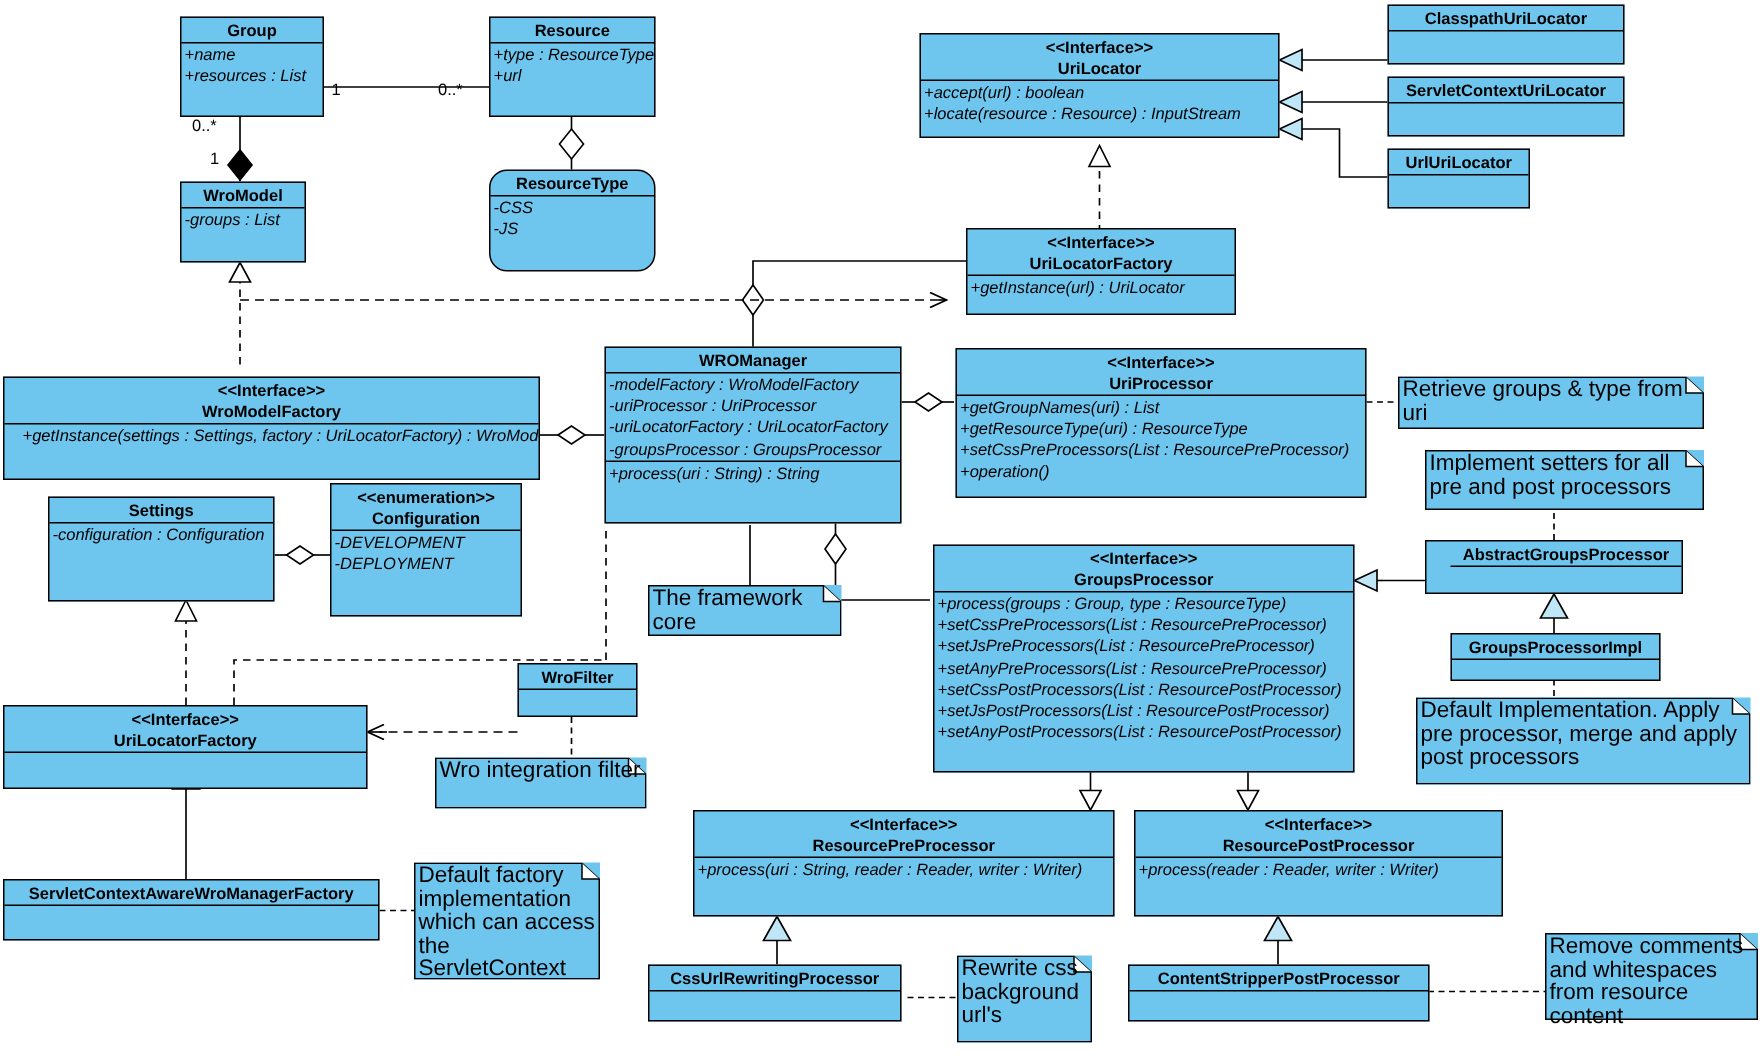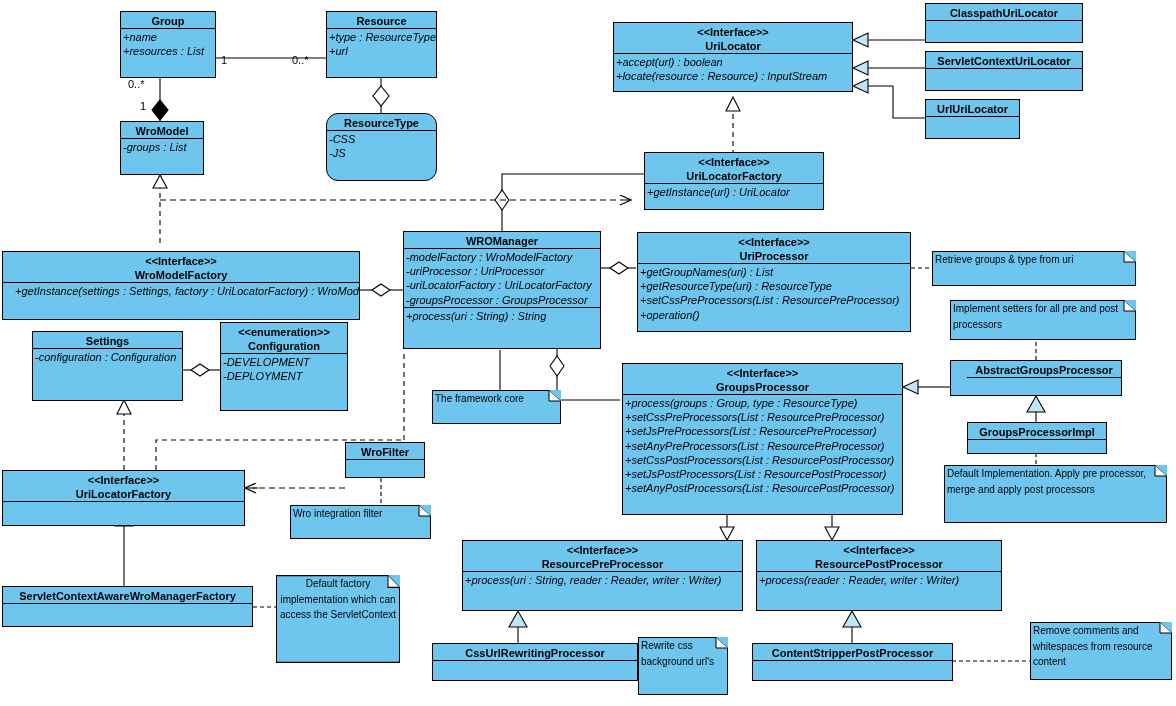--- a/index.html
+++ b/index.html
@@ -58,21 +58,21 @@
   }
   .uml-body.sep { border-bottom: 1px solid #000000; }
   .uml-body div { white-space: nowrap; }
   .uml-empty { box-sizing: border-box; }
 
   
   .uml-note {
     position: absolute;
     box-sizing: border-box;
     background: #6ec6ef;
-    font-size: 10px;
+    font-size: 15px;
     line-height: 15.5px;
     color: #000000;
     padding: 1px 3px;
     z-index: 5;
   }
   .uml-note .note-shape {
     position: absolute;
     left: 0; top: 0;
     width: 100%;
     height: 100%;
@@ -422,21 +422,21 @@
   <div class="uml-class" style="left:756px; top:540px; width:246px; height:71px;">
     <div class="uml-head" style="height:31px;">
       <span class="stereo">&lt;&lt;Interface&gt;&gt;</span>
       <span>ResourcePostProcessor</span>
     </div>
     <div class="uml-body" style="height:38px;">
       <div>+process(reader : Reader, writer : Writer)</div>
     </div>
   </div>
 
-  <div class="uml-class" style="left:432px; top:643px; width:206px; height:38px;">
+  <div class="uml-class" style="left:432px; top:643px; width:169px; height:38px;">
     <div class="uml-head" style="height:17px;">CssUrlRewritingProcessor</div>
     <div class="uml-body uml-empty" style="height:19px;"></div>
   </div>
 
   <div class="uml-class" style="left:752px; top:643px; width:201px; height:38px;">
     <div class="uml-head" style="height:17px;">ContentStripperPostProcessor</div>
     <div class="uml-body uml-empty" style="height:19px;"></div>
   </div>
 
   <div class="uml-note" style="left:932px; top:251px; width:204px; height:35px;">
@@ -472,21 +472,21 @@
   </div>
 
   <div class="uml-note" style="left:290px; top:505px; width:141px; height:34px;">
     <svg class="note-shape" viewBox="0 0 141 34" preserveAspectRatio="none">
       <path d="M0.5,0.5 L129,0.5 L140.5,11 L140.5,33.5 L0.5,33.5 Z" fill="#6ec6ef" stroke="#000" stroke-width="1"></path>
       <path d="M129,0.5 L129,11 L140.5,11" fill="#ffffff" stroke="#000" stroke-width="1"></path>
     </svg>
     <span class="note-txt">Wro integration filter</span>
   </div>
 
-  <div class="uml-note" style="left:276px; top:575px; width:124px; height:88px;text-align:center;">
+  <div class="uml-note" style="left:276px; top:575px; width:124px; height:78px;">
     <svg class="note-shape" viewBox="0 0 124 78" preserveAspectRatio="none">
       <path d="M0.5,0.5 L112,0.5 L123.5,11 L123.5,77.5 L0.5,77.5 Z" fill="#6ec6ef" stroke="#000" stroke-width="1"></path>
       <path d="M112,0.5 L112,11 L123.5,11" fill="#ffffff" stroke="#000" stroke-width="1"></path>
     </svg>
     <span class="note-txt">Default factory implementation which can access the ServletContext</span>
   </div>
 
   <div class="uml-note" style="left:638px; top:637px; width:90px; height:58px;">
     <svg class="note-shape" viewBox="0 0 90 58" preserveAspectRatio="none">
       <path d="M0.5,0.5 L78,0.5 L89.5,11 L89.5,57.5 L0.5,57.5 Z" fill="#6ec6ef" stroke="#000" stroke-width="1"></path>

